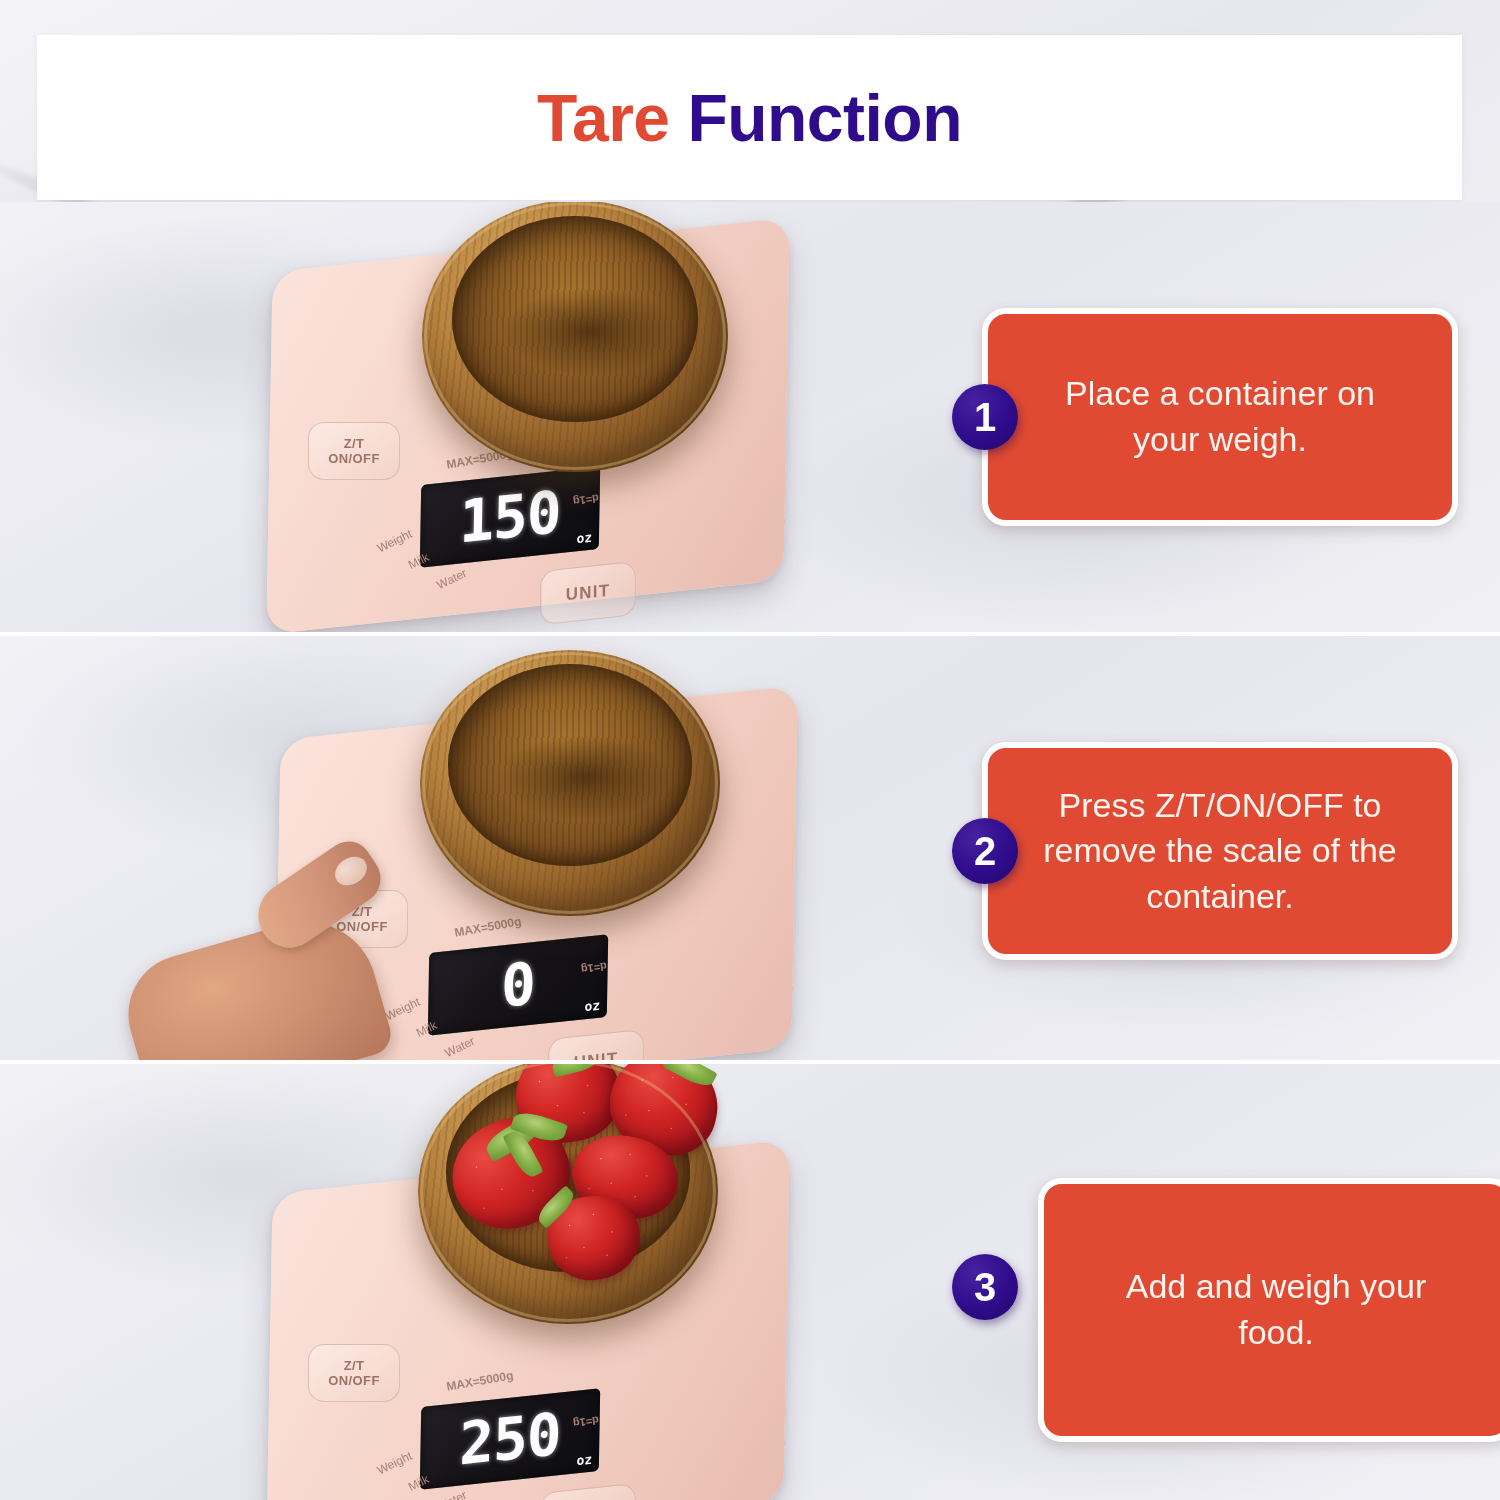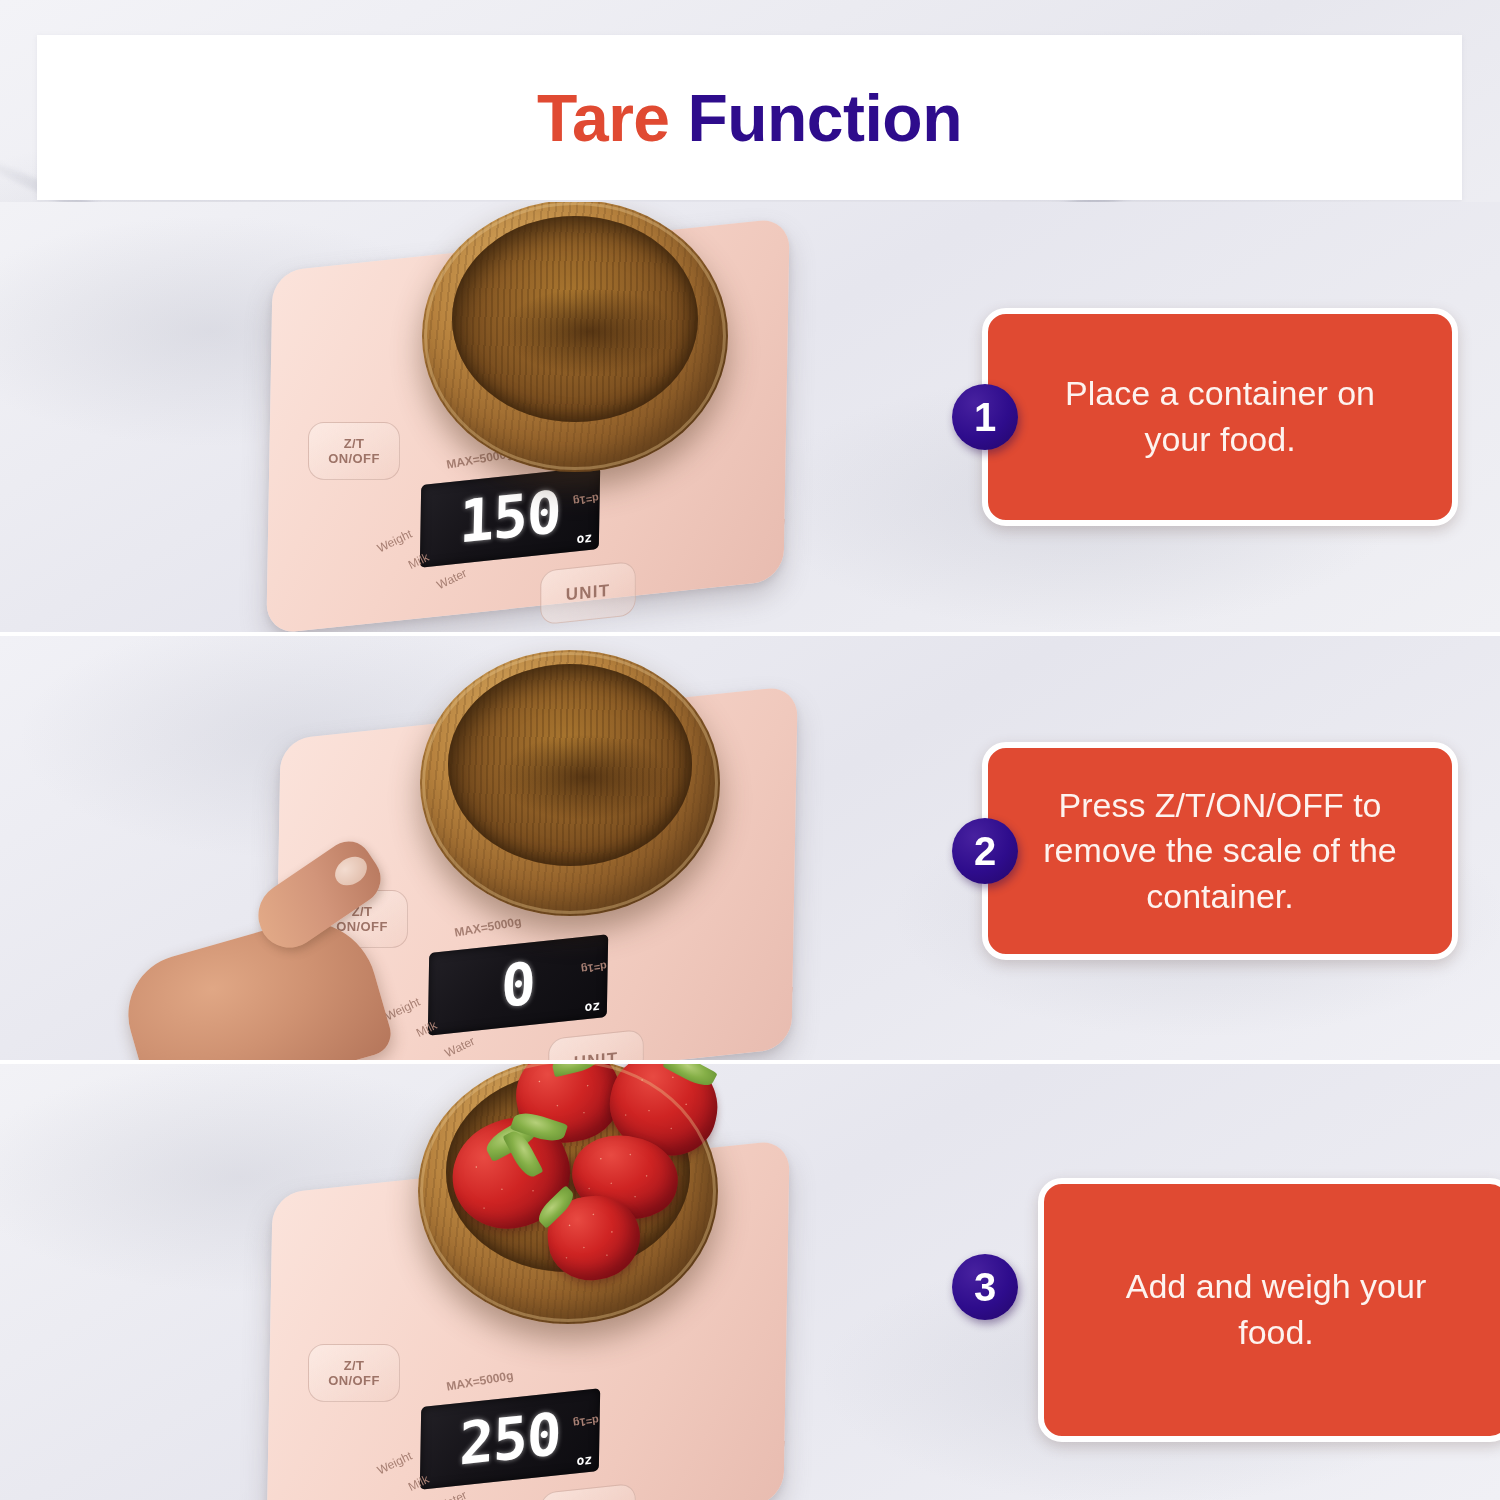--- a/index.html
+++ b/index.html
@@ -270,21 +270,21 @@
 
   <div class="bowl-outer" style="left:422px; top:-2px; width:306px; height:272px;">
     <div class="bowl-grain"></div>
   </div>
   <div class="bowl-inner" style="left:452px; top:14px; width:246px; height:206px;">
     <div class="bowl-inner-grain"></div>
   </div>
   <div class="bowl-rim-hi" style="left:424px; top:0px; width:302px; height:268px;"></div>
 
   <div class="step-card" style="left:982px; top:106px; width:476px; height:218px;">
-    <span class="step-text">Place a container on your food.</span>
+    <span class="step-text">Place a container on your weigh.</span>
   </div>
   <div class="step-badge" style="left:952px; top:182px;">
     <span>1</span>
   </div>
 </div>
 
 <div class="divider" id="div-1"></div>
 
 <div class="panel" id="panel-2">
   <div class="panel-bg" style="background:

